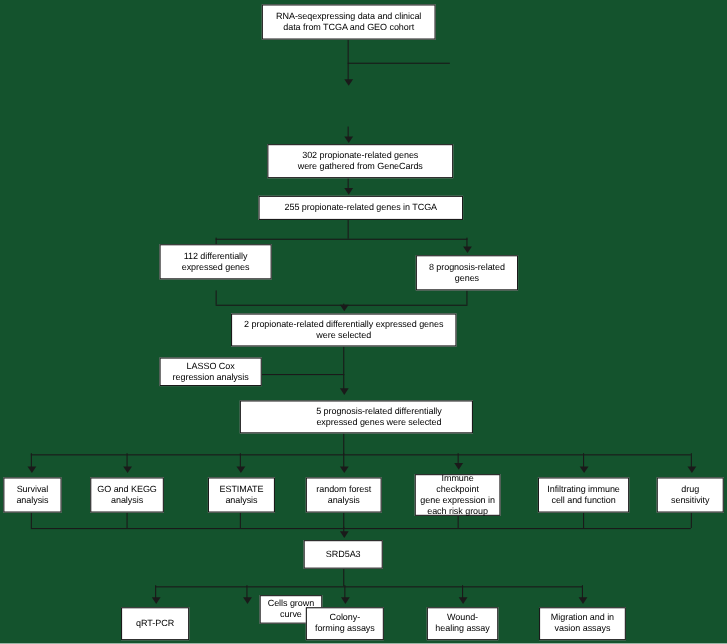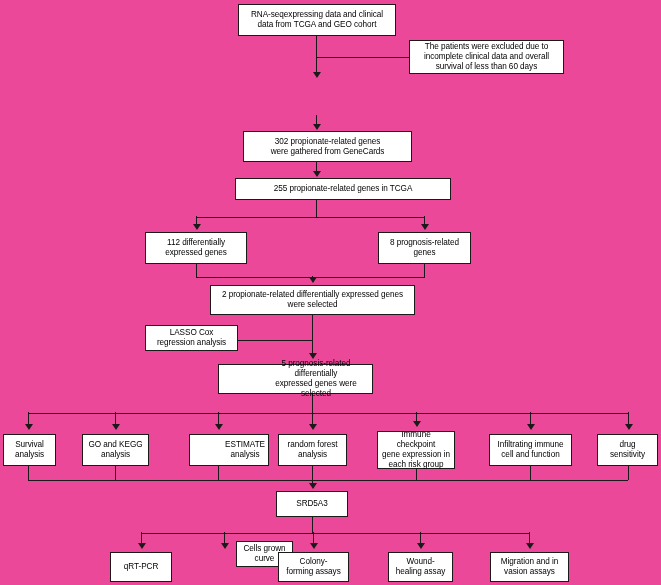--- a/index.html
+++ b/index.html
@@ -8,21 +8,21 @@
     background: #ffffff;
   }
   body {
     font-family: "Liberation Sans", sans-serif;
     color: #000000;
   }
   #flowchart {
     position: relative;
     width: 661px;
     height: 585px;
-    background: #ec4899;
+    background: #14532d;
     overflow: hidden;
   }
   .node {
     position: absolute;
     box-sizing: border-box;
     border: 1.6px solid #1a1a1a;
     background: #ffffff;
     display: flex;
     align-items: center;
     justify-content: center;
@@ -57,75 +57,70 @@
 </head>
 <body>
 
 <div id="flowchart">
 
   <div class="node" style="left: 238px; top: 4px; width: 158px; height: 32px;">
     <span class="txt">RNA-seqexpressing data and clinical
 data from TCGA and GEO cohort</span>
   </div>
 
-  <div class="node" style="left: 409px; top: 40px; width: 155px; height: 34px;">
-    <span class="txt">The patients were excluded due to
-incomplete clinical data and overall
-survival of less than 60 days</span>
-  </div>
 
 
   <div class="node" style="left: 243px; top: 131px; width: 169px; height: 31px;">
     <span class="txt">302 propionate-related genes
 were gathered from GeneCards</span>
   </div>
 
-  <div class="node" style="left: 235px; top: 178px; width: 216px; height: 22px;">
+  <div class="node" style="left: 235px; top: 178px; width: 186px; height: 22px;">
     <span class="txt">255 propionate-related genes in TCGA</span>
   </div>
 
-  <div class="node" style="left: 145px; top: 232px; width: 102px; height: 32px;">
+  <div class="node" style="left: 145px; top: 222px; width: 102px; height: 32px;">
     <span class="txt">112 differentially
 expressed genes</span>
   </div>
 
   <div class="node" style="left: 378px; top: 232px; width: 93px; height: 32px;">
     <span class="txt">8 prognosis-related
 genes</span>
   </div>
 
   <div class="node" style="left: 210px; top: 285px; width: 205px; height: 30px;">
     <span class="txt">2 propionate-related differentially expressed genes
 were selected</span>
   </div>
 
   <div class="node" style="left: 145px; top: 325px; width: 93px; height: 26px;">
     <span class="txt">LASSO Cox
 regression analysis</span>
   </div>
 
-  <div class="node" style="left: 218px; top: 364px; width: 155px; height: 30px; padding-left: 44px;">
+  <div class="node" style="left: 218px; top: 364px; width: 212px; height: 30px; padding-left: 44px;">
     <span class="txt">5 prognosis-related differentially
 expressed genes were selected</span>
   </div>
 
   <div class="node" style="left: 276px; top: 491px; width: 72px; height: 26px;">
     <span class="txt">SRD5A3</span>
   </div>
 
   <div id="analysis-row-host">
       <div class="node" style="left: 3px; top: 434px; width: 53px; height: 32px;">
         <span class="txt">Survival
 analysis</span>
       </div>
       <div class="node" style="left: 82px; top: 434px; width: 67px; height: 32px;">
         <span class="txt">GO and KEGG
 analysis</span>
       </div>
-      <div class="node" style="left: 189px; top: 434px; width: 80px; height: 32px; justify-content: flex-end;">
+      <div class="node" style="left: 189px; top: 434px; width: 61px; height: 32px;">
         <span class="txt">ESTIMATE
 analysis</span>
       </div>
       <div class="node" style="left: 278px; top: 434px; width: 69px; height: 32px;">
         <span class="txt">random forest
 analysis</span>
       </div>
       <div class="node" style="left: 377px; top: 431px; width: 78px; height: 38px;">
         <span class="txt">Immune checkpoint
 gene expression in

